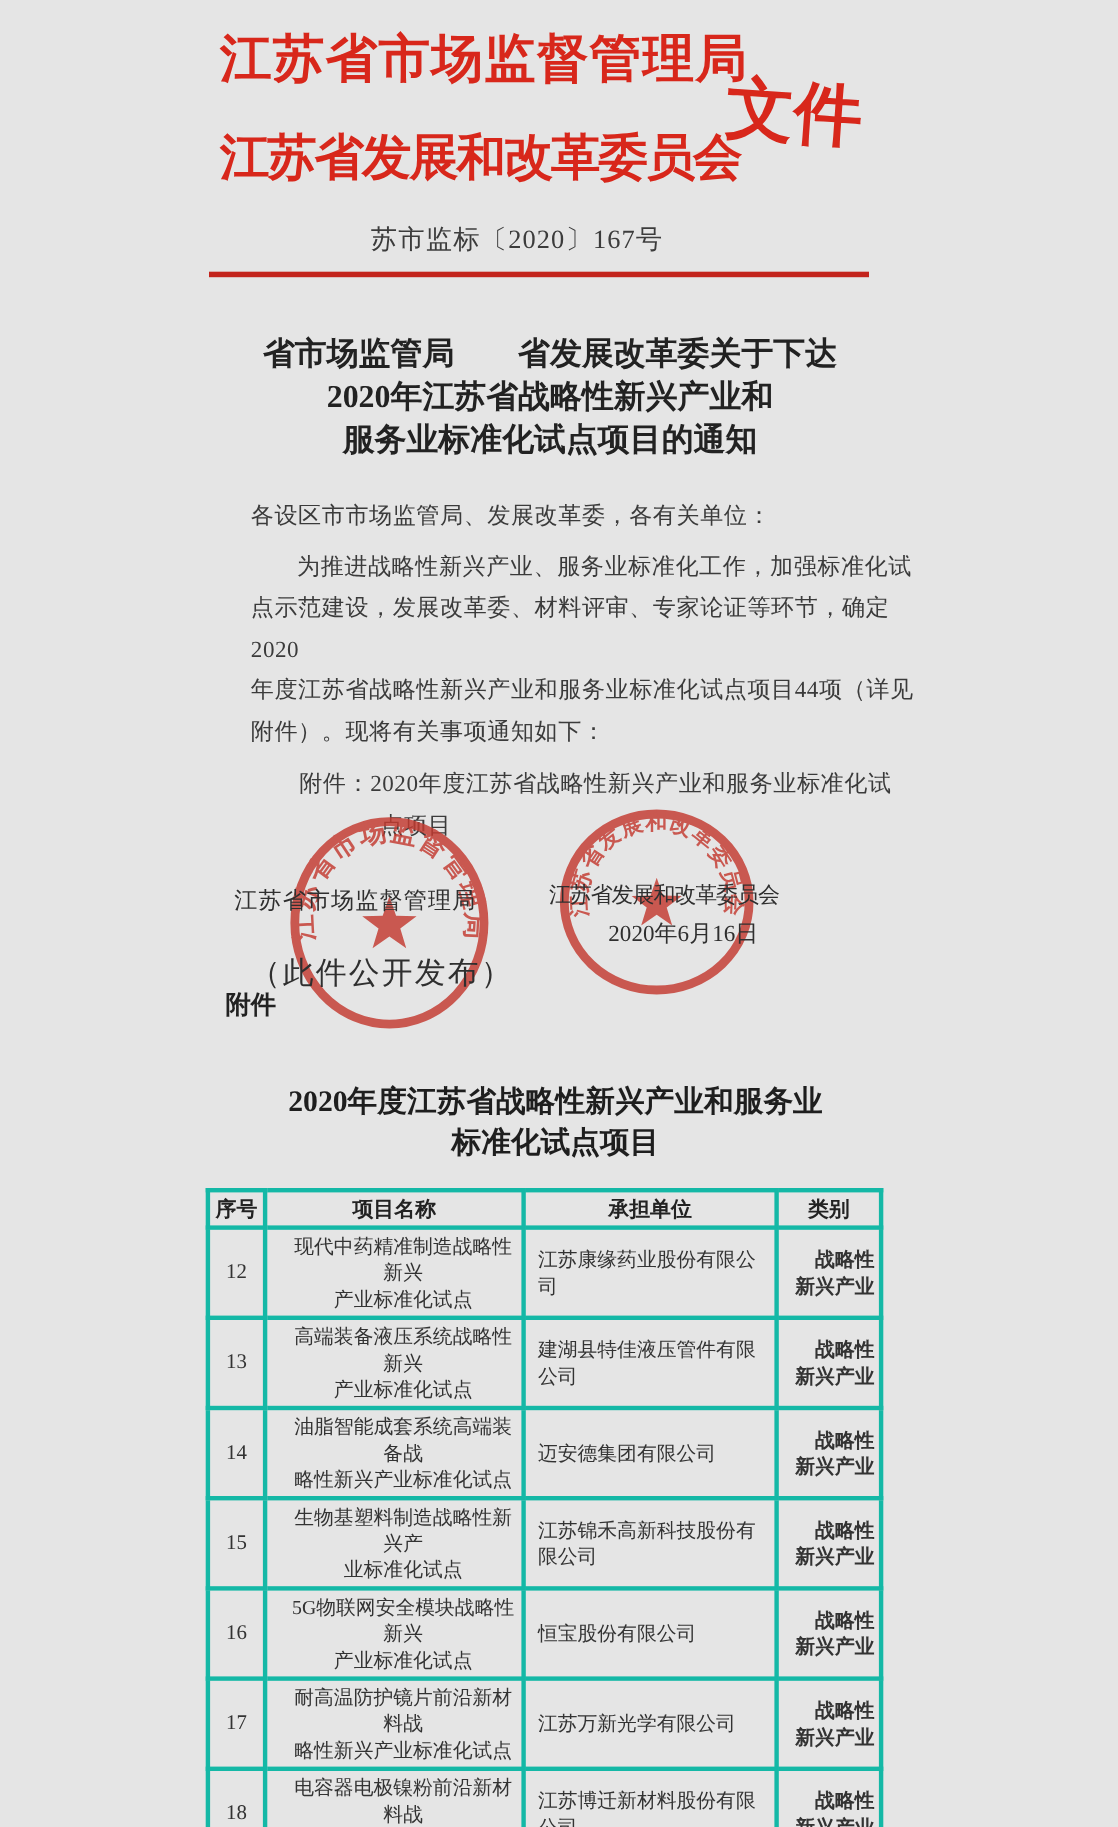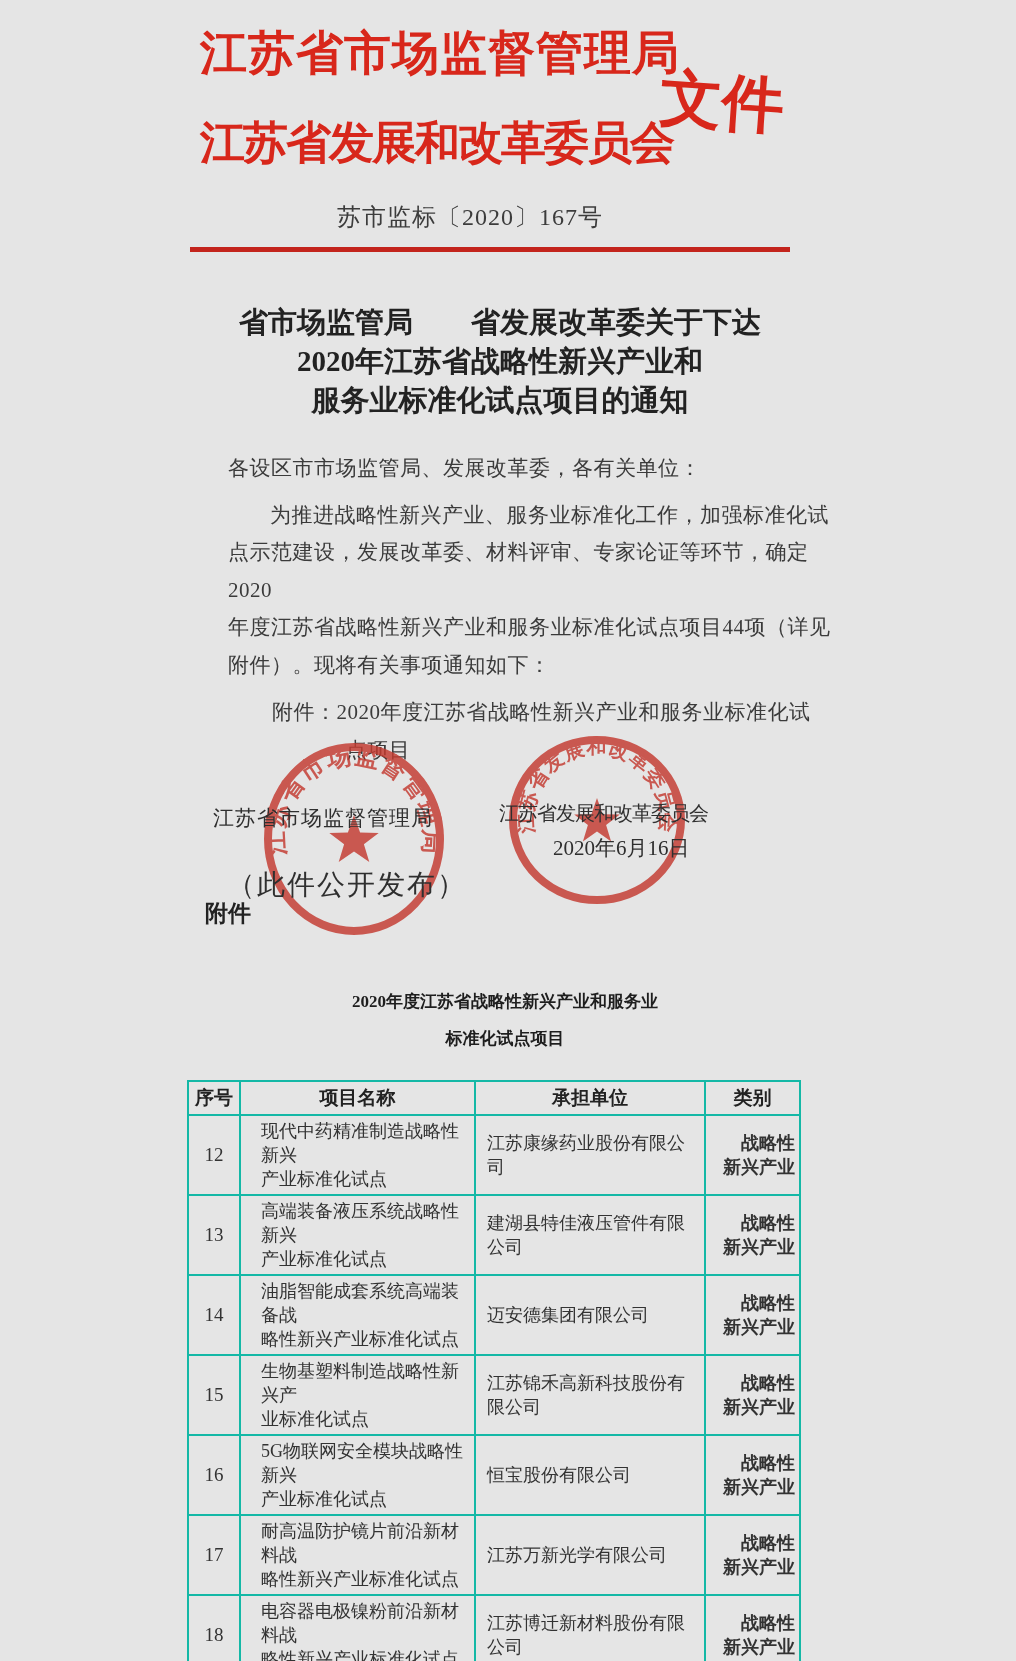--- a/index.html
+++ b/index.html
@@ -51,39 +51,39 @@
   .sig-date  { left: 368px; top: 116px; font-size: 21px; }
   .public-note { left: 42px; top: 148px; font-size: 28px; letter-spacing: 2px; }
   
   .attach-label {
     position: absolute; top: 898px; left: 205px;
     font-size: 23px; font-weight: bold; color: #222;
     font-family: "Liberation Sans", sans-serif;
   }
   .table-title {
     position: absolute; top: 983px; left: 185px; width: 640px;
-    text-align: center; font-size: 17px; font-weight: bold; color: #1e1e1e;
+    text-align: center; font-size: 27px; font-weight: bold; color: #1e1e1e;
     line-height: 37px; white-space: pre-line;
   }
   
   .table-wrap { position: absolute; top: 1080px; left: 187px; width: 616px; }
   table { border-collapse: collapse; width: 612px; table-layout: fixed; }
   col.c-no   { width: 52px; }
   col.c-proj { width: 235px; }
   col.c-unit { width: 230px; }
   col.c-cat  { width: 95px; }
-  th, td { border: 2px solid #14b8a6; vertical-align: middle; }
+  th, td { border: 4px solid #14b8a6; vertical-align: middle; }
   th {
     font-family: "Liberation Sans", sans-serif;
     font-size: 19px; font-weight: bold; color: #222;
     height: 34px; text-align: center;
   }
   td { font-size: 18px; color: #333; line-height: 24px; padding: 3px 4px; }
   td.no  { text-align: center; font-size: 19px; }
-  td.proj { text-align: left; padding-left: 20px;  white-space: pre-line; }
+  td.proj { text-align: center; padding-left: 20px;  white-space: pre-line; }
   td.unit { text-align: left; padding-left: 11px; white-space: pre-line; }
   td.cat  { text-align: right; white-space: pre-line; font-weight: bold; }
   tr.two td { height: 56px; }
 </style>
 </head>
 <body>
 
 <div class="page">
 
   <div class="red-header">

